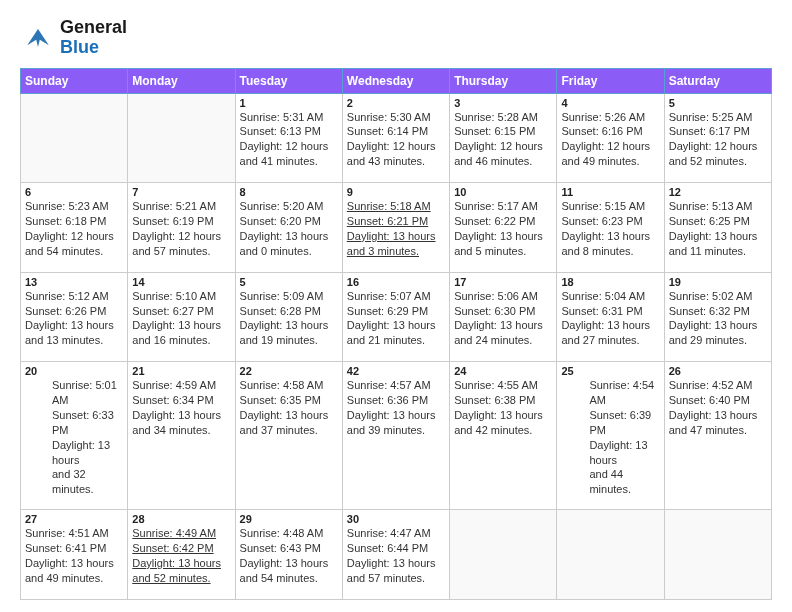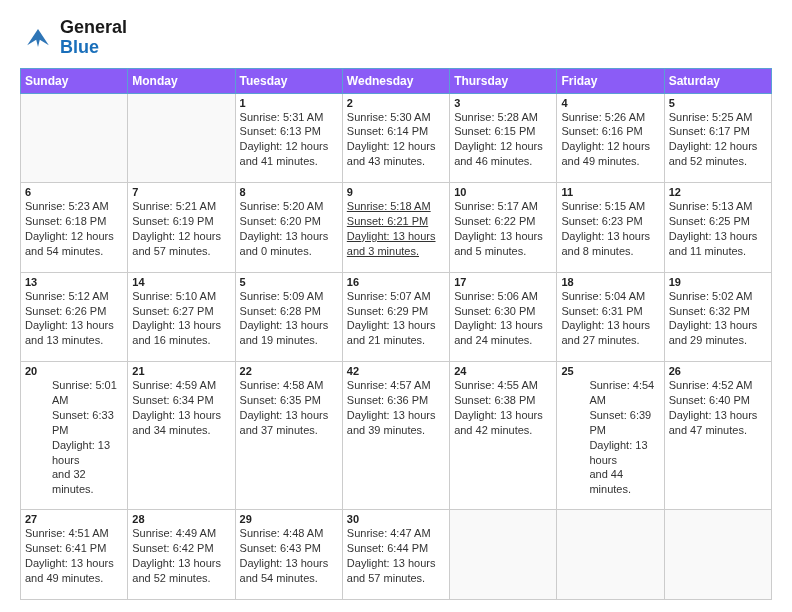--- a/index.html
+++ b/index.html
@@ -319,21 +319,21 @@
         <tr>
           <td>
             <span class="day-num">27</span>
             <div class="day-info" style="white-space: pre-line;">Sunrise: 4:51 AM
 Sunset: 6:41 PM
 Daylight: 13 hours
 and 49 minutes.</div>
           </td>
           <td>
             <span class="day-num">28</span>
-            <div class="day-info" style="white-space: pre-line;">Sunrise: 4:49 AM
+            <div class="day-info" style="white-space: pre-line; text-decoration: underline;">Sunrise: 4:49 AM
 Sunset: 6:42 PM
 Daylight: 13 hours
 and 52 minutes.</div>
           </td>
           <td>
             <span class="day-num">29</span>
             <div class="day-info" style="white-space: pre-line;">Sunrise: 4:48 AM
 Sunset: 6:43 PM
 Daylight: 13 hours
 and 54 minutes.</div>

